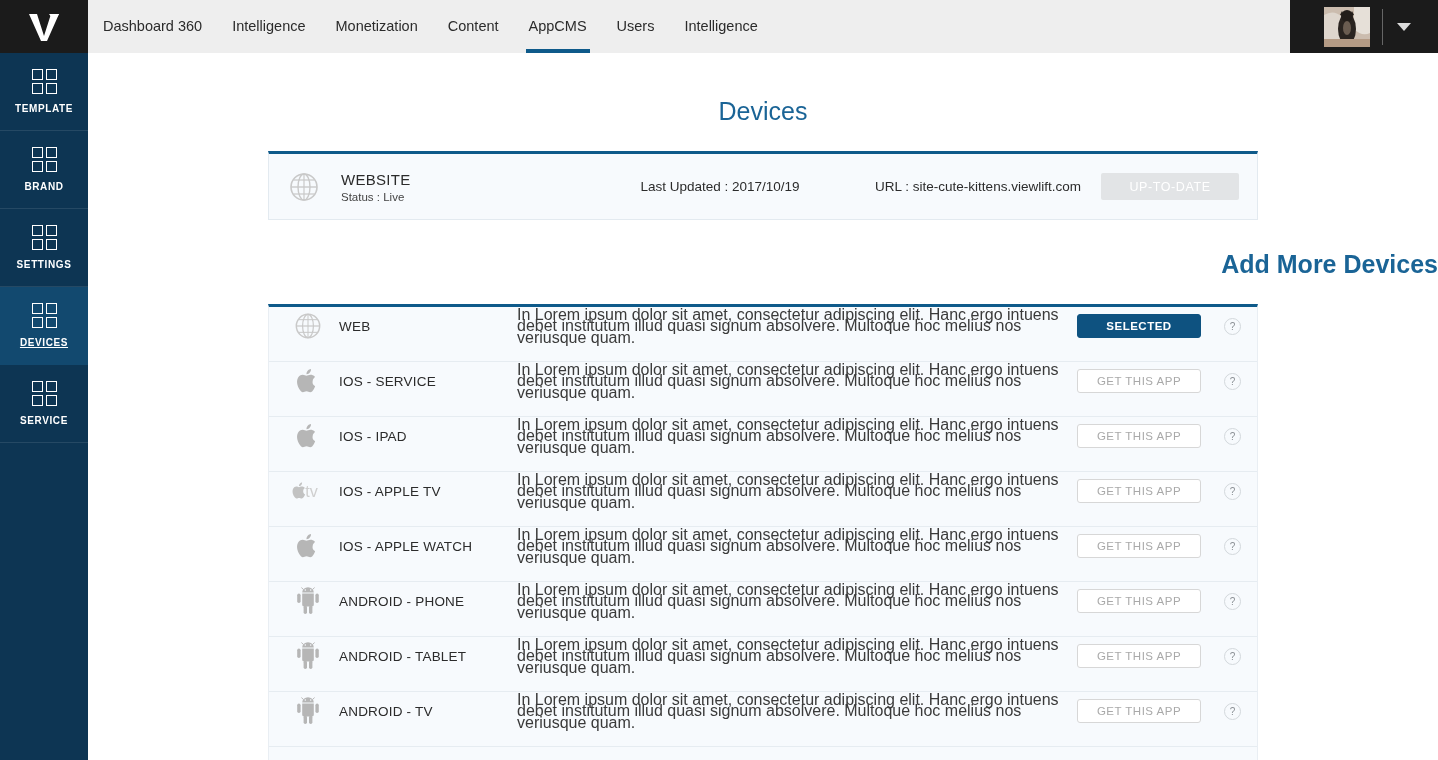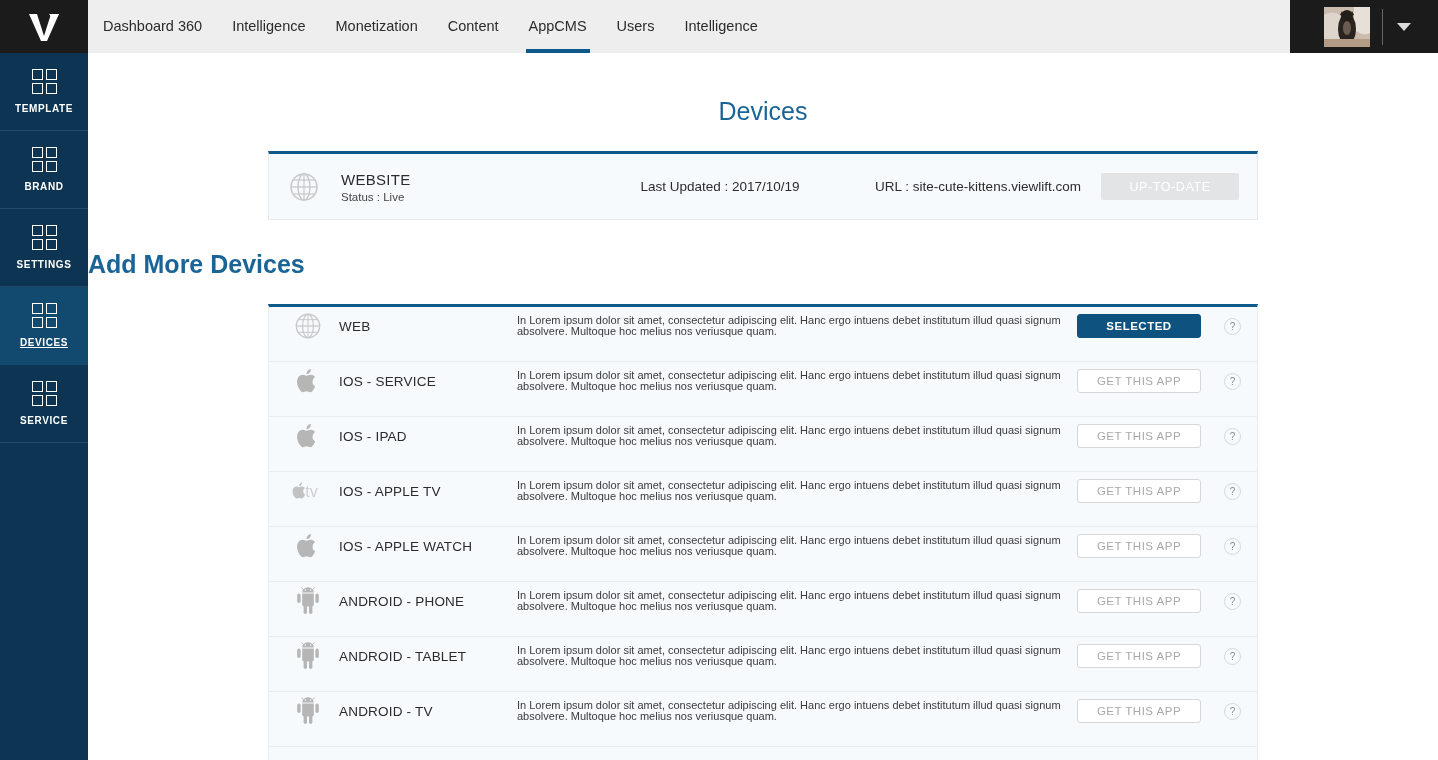--- a/index.html
+++ b/index.html
@@ -124,21 +124,21 @@
     overflow: hidden;
   }
   .page-title {
     text-align: center;
     color: #1a6496;
     font-size: 25px;
     font-weight: normal;
     margin-top: 44px;
   }
   .section-title {
-    text-align: left;
+    text-align: right;
     color: #1a6496;
     font-size: 25px;
     font-weight: bold;
     margin-top: 30px;
   }
 
   
   .card {
     width: 990px;
     margin: 25px auto 0 auto;
@@ -192,21 +192,21 @@
     display: flex; align-items: center; justify-content: center;
   }
   .dev-name {
     margin-left: 14px;
     width: 178px; flex: 0 0 178px;
     font-size: 13.5px; color: #2b2b2b;
     letter-spacing: .2px;
   }
   .dev-desc {
     flex: 1 1 auto;
-    font-size: 11px;
+    font-size: 16px;
     line-height: 11.5px;
     color: #3a3a3a;
     padding-right: 16px;
   }
   .btn-app {
     width: 124px; height: 24px;
     flex: 0 0 124px;
     font-size: 11.5px;
     letter-spacing: .5px;
     display: flex; align-items: center; justify-content: center;

